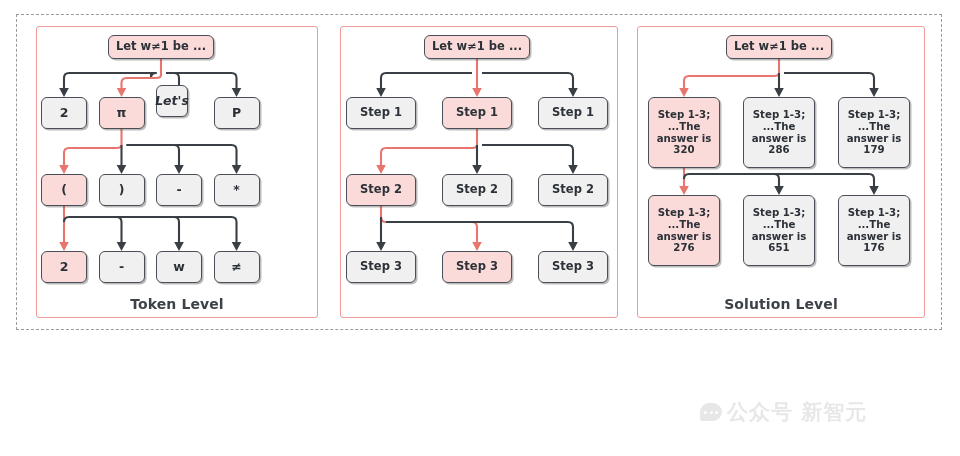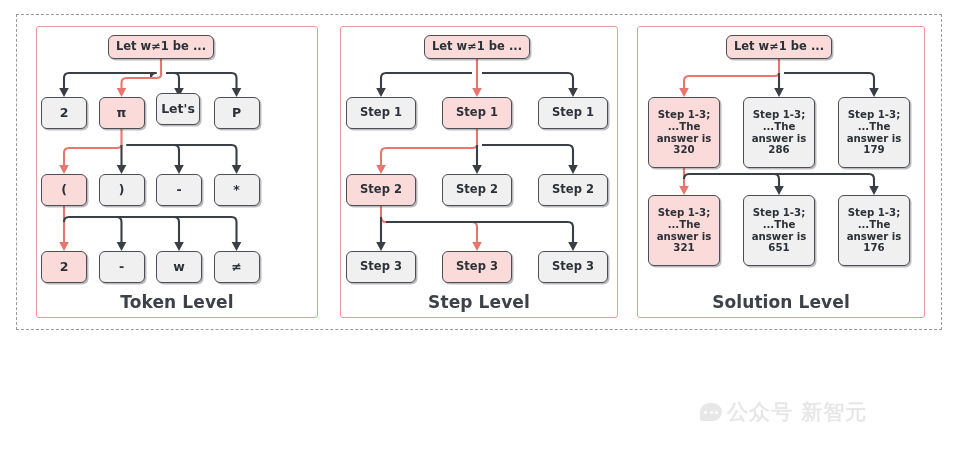--- a/index.html
+++ b/index.html
@@ -19,21 +19,21 @@
     position:absolute;top:26px;
     border:1.6px solid #ef9a9a;border-radius:3px;background:#ffffff;
     box-sizing:border-box;
   }
   #panel-token{left:36px;width:282px;height:292px;}
   #panel-step{left:340px;width:278px;height:292px;}
   #panel-solution{left:637px;width:288px;height:292px;}
 
   .panel-title{
     position:absolute;left:0;right:0;bottom:5px;text-align:center;
-    font-size:17px;font-weight:bold;color:#3d4249;letter-spacing:.1px;
+    font-size:14px;font-weight:bold;color:#3d4249;letter-spacing:.1px;
   }
 
   
   .node{
     position:absolute;box-sizing:border-box;
     border:1.6px solid #4a4f57;border-radius:6px;
     background:#f0f0f0;
     display:flex;align-items:center;justify-content:center;
     text-align:center;
     font-weight:bold;color:#2c3138;
@@ -126,21 +126,21 @@
     <div class="node root pink" style="left:71px;top:8px;width:106px;height:24px;">
       <span>Let w≠1 be ...</span>
     </div>
 
     <div class="node token" style="left:4px;top:70px;width:46px;height:32px;">
       <span>2</span>
       </div>
     <div class="node token pink" style="left:61.5px;top:70px;width:46px;height:32px;">
       <span>π</span>
       </div>
-    <div class="node token" style="left:119px;top:66px;width:44px;height:32px;">
+    <div class="node token" style="left:119px;top:58px;width:32px;height:32px;font-style:italic;">
       <span>Let's</span>
       </div>
     <div class="node token" style="left:176.5px;top:70px;width:46px;height:32px;">
       <span>P</span>
       </div>
 
     <div class="node token pink" style="left:4px;top:147px;width:46px;height:32px;">
       <span>(</span>
       </div>
     <div class="node token" style="left:61.5px;top:147px;width:46px;height:32px;">
@@ -226,21 +226,20 @@
     <div class="node step" style="left:5px;top:224px;width:70px;height:32px;">
       <span>Step 3</span>
       </div>
     <div class="node step pink" style="left:101px;top:224px;width:70px;height:32px;">
       <span>Step 3</span>
       </div>
     <div class="node step" style="left:197px;top:224px;width:70px;height:32px;">
       <span>Step 3</span>
       </div>
 
-    <div class="panel-title">Step Level</div>
   </div>
 
   <div class="panel" id="panel-solution">
 
     <svg class="wires" width="288" height="292">
 
       <path class="w-red" d="M141,32 L141,46"></path>
 
       <path class="w-red" d="M141,46 Q141,49 136,49 L51,49 Q46,49 46,54 L46,62"></path>
       <path class="w-dark" d="M141,46 L141,62"></path>
@@ -277,21 +276,21 @@
       <span class="ln">Step 1-3;</span>
       <span class="ln">...The</span>
       <span class="ln">answer is</span>
       <span class="ln">179</span>
     </div>
 
     <div class="node solution pink" style="left:10px;top:168px;width:72px;height:71px;flex-direction:column;">
       <span class="ln">Step 1-3;</span>
       <span class="ln">...The</span>
       <span class="ln">answer is</span>
-      <span class="ln">321</span>
+      <span class="ln">276</span>
     </div>
     <div class="node solution" style="left:105px;top:168px;width:72px;height:71px;flex-direction:column;">
       <span class="ln">Step 1-3;</span>
       <span class="ln">...The</span>
       <span class="ln">answer is</span>
       <span class="ln">651</span>
     </div>
     <div class="node solution" style="left:200px;top:168px;width:72px;height:71px;flex-direction:column;">
       <span class="ln">Step 1-3;</span>
       <span class="ln">...The</span>

